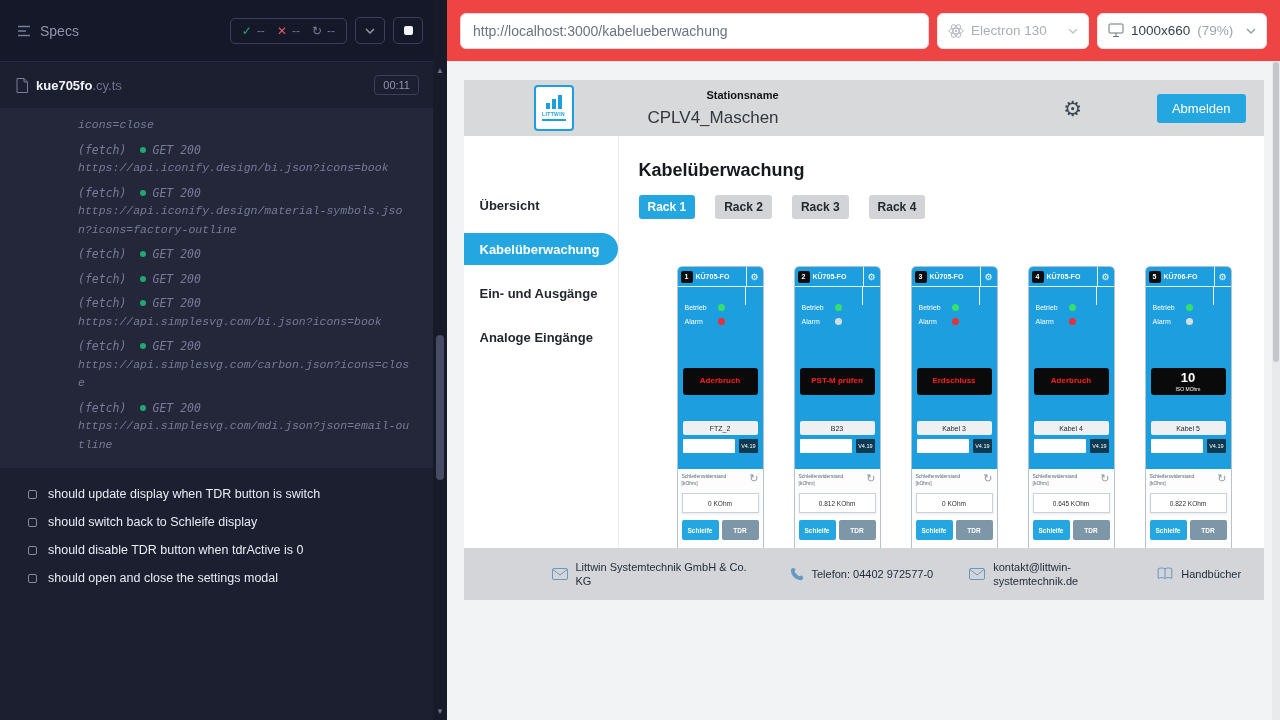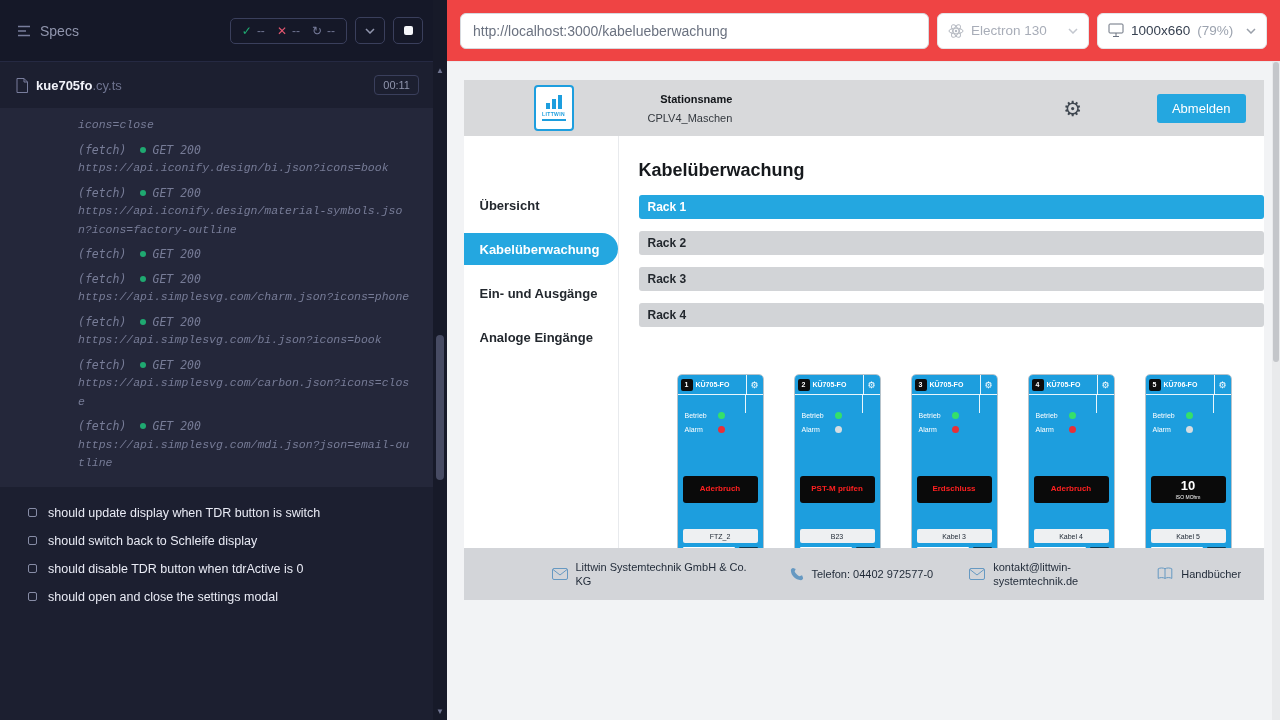--- a/index.html
+++ b/index.html
@@ -57,32 +57,32 @@
   
   .app { width:800px; height:520px; margin:0 auto; background:#ffffff; display:flex; flex-direction:column; }
   .app-header { height:56px; background:#d8d9db; display:flex; align-items:center; flex:none; }
   .logo-box { width:40px; height:46px; margin-left:70px; background:#fff; border:2px solid #1d9ede; border-radius:4px; display:flex; flex-direction:column; align-items:center; justify-content:center; gap:2px; flex:none; }
   .logo-mark { display:flex; align-items:flex-end; gap:2px; height:14px; }
   .logo-mark i { display:block; width:4px; background:#1d9ede; }
   .logo-text { font-size:5px; font-weight:bold; color:#1d9ede; letter-spacing:.4px; }
   .logo-sub { width:24px; height:2px; background:#1d9ede; }
   .station { margin-left:74px; }
   .station-label { font-size:11px; font-weight:bold; color:#111418;text-align:right; }
-  .station-name { font-size:11px; color:#33383e; margin-top:7px; }
+  .station-name { font-size:17px; color:#33383e; margin-top:7px; }
   .hdr-gear { margin-left:auto; font-size:21px; color:#3f4750; line-height:1; }
   .logout-btn { margin-left:75px; margin-right:18px; background:#24a7e0; color:#fff; font-size:13px; padding:7px 15px; border-radius:3px; border:none; }
 
   .app-body { flex:1; display:flex; overflow:hidden; }
   .sidebar { width:155px; border-right:1px solid #e8eaed; padding-top:53px; flex:none; }
   .nav-item { height:32px; display:flex; align-items:center; padding-left:16px; margin-bottom:12px; font-size:13px; font-weight:bold; color:#23282e; }
   .nav-item.active { background:#24a7e0; color:#fff; border-radius:0 16px 16px 0; }
 
   .content { flex:1; padding-left:20px; overflow:hidden; }
   .page-title { margin-top:24px; font-size:18px; font-weight:600; color:#16191d; }
-  .tabs { margin-top:14px; display:flex; gap:12px;flex-direction:column; }
+  .tabs { margin-top:14px; display:flex; gap:20px; }
   .tab { height:24px; display:flex; align-items:center; padding:0 9px; font-size:12px; font-weight:bold; background:#d2d4d7; color:#23282e; border-radius:3px; }
   .tab.active { background:#24a7e0; color:#fff; }
 
   .cards { margin-top:47px; margin-left:38px; display:flex; gap:30px; }
   .card { width:87px; height:300px; border:1px solid #b7c3cb; border-radius:5px; overflow:hidden; background:#fdfdfd; display:flex; flex-direction:column; flex:none; }
   .card-blue { height:202px; background:#1d9ede; color:#fff; position:relative; flex:none; }
   .card-head { height:20px; display:flex; align-items:center; border-bottom:1px solid rgba(255,255,255,.9); padding-left:3px; }
   .num { width:12px; height:12px; background:#0d0d0d; color:#fff; font-size:7px; font-weight:bold; display:flex; align-items:center; justify-content:center; border-radius:2px; flex:none; }
   .model { font-size:7px; font-weight:bold; margin-left:3px; flex:1; white-space:nowrap; }
   .gear-cell { width:17px; height:20px; border-left:1px solid rgba(255,255,255,.9); display:flex; align-items:center; justify-content:center; font-size:9px; color:#fff; flex:none; }
@@ -188,21 +188,20 @@
             <span class="dot"></span>
             <span>GET 200</span>
           </div>
       </div>
       <div class="log-entry">
         <div class="log-line">
             <span class="fetch-label">(fetch)</span>
             <span class="dot"></span>
             <span>GET 200</span>
           </div>
-        <div class="log-url">https://api.simplesvg.com/charm.json?icons=phone</div>
       </div>
       <div class="log-entry">
         <div class="log-line">
             <span class="fetch-label">(fetch)</span>
             <span class="dot"></span>
             <span>GET 200</span>
           </div>
         <div class="log-url">https://api.simplesvg.com/bi.json?icons=book</div>
       </div>
       <div class="log-entry">

